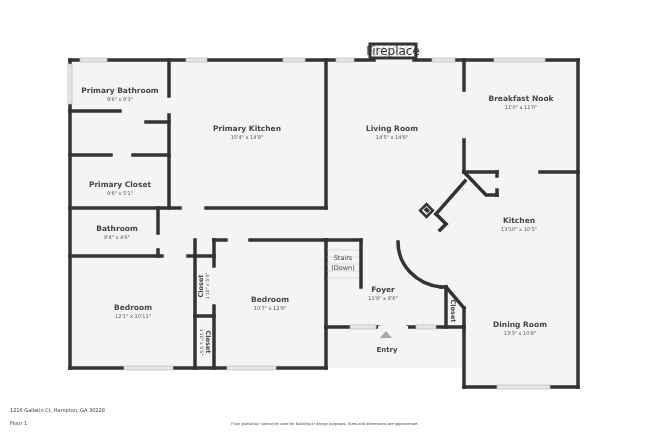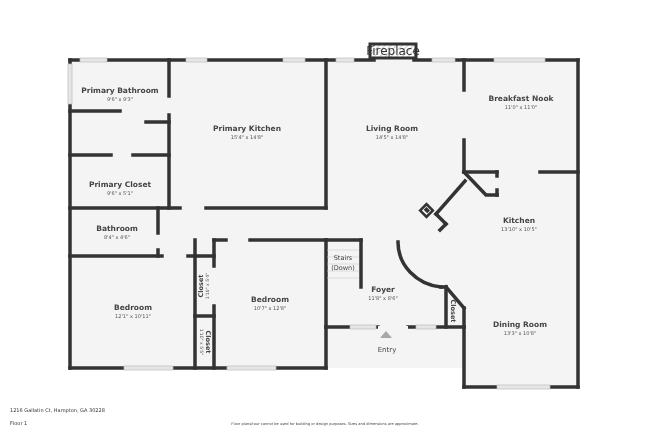--- a/index.html
+++ b/index.html
@@ -9,21 +9,21 @@
   .room-label .name{font-size:7.5px;font-weight:bold;display:block;line-height:10px;}
   .room-label .dim{font-size:5px;display:block;line-height:7px;color:#555;}
   .vlabel{position:absolute;color:#444;white-space:nowrap;text-align:center;}
   .vlabel .name{font-size:6.5px;font-weight:bold;display:block;line-height:8px;}
   .vlabel .dim{font-size:4.5px;display:block;line-height:6px;color:#555;}
   .rot-ccw{transform:translate(-50%,-50%) rotate(-90deg);}
   .rot-cw{transform:translate(-50%,-50%) rotate(90deg);}
   .footer-address{position:absolute;left:10px;top:407px;font-size:5px;color:#333;}
   .footer-floor{position:absolute;left:10px;top:420px;font-size:5px;color:#333;}
   .footer-disclaimer{position:absolute;left:325px;top:422px;font-size:3.6px;color:#444;transform:translateX(-50%);white-space:nowrap;}
-  .entry-label{position:absolute;font-size:7px;color:#444;font-weight:normal;transform:translate(-50%,-50%);}
+  .entry-label{position:absolute;font-size:7px;color:#444;font-weight:bold;transform:translate(-50%,-50%);}
   .fire-label{position:absolute;font-size:12px;color:#333;transform:translate(-50%,-50%);}
   .stairs-label{position:absolute;font-size:6.5px;font-weight:normal;color:#444;text-align:center;transform:translate(-50%,-50%);line-height:10px;}
 </style>
 </head>
 <body>
 
 <svg id="plan" viewBox="0 0 650 434" xmlns="http://www.w3.org/2000/svg">
   <defs>
     <pattern id="hatch" width="4" height="4" patternUnits="userSpaceOnUse" patternTransform="rotate(45)">
       <rect width="4" height="4" fill="#ffffff"></rect>

